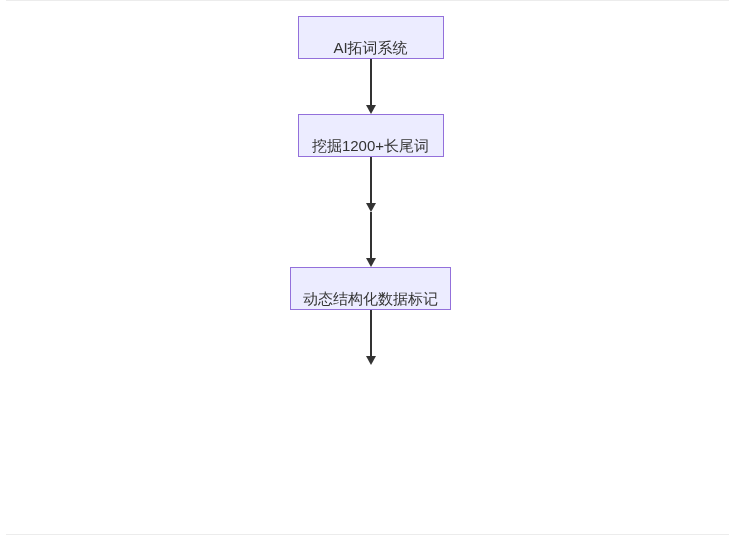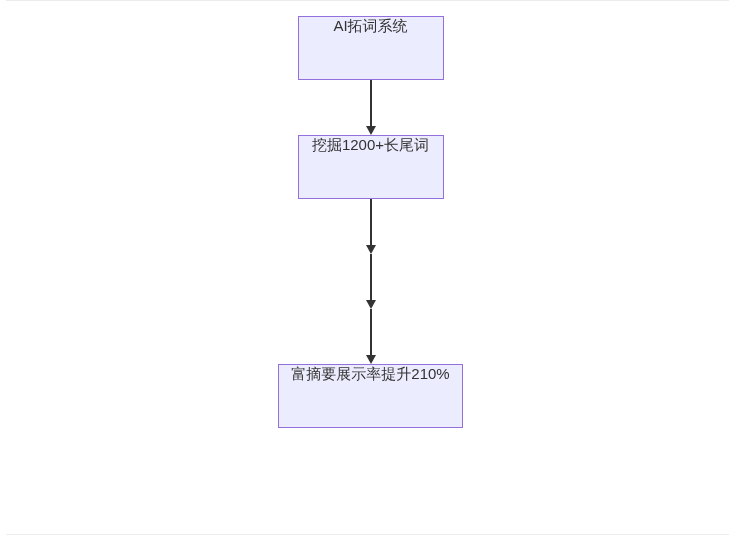--- a/index.html
+++ b/index.html
@@ -24,25 +24,25 @@
     align-items: center;
     padding-top: 15px;
     transform: translateX(6px);
   }
   .flow-node {
     box-sizing: border-box;
     background: var(--node_fill, #ECECFF);
     border: 1px solid var(--node_border, #9370DB);
     color: var(--node_text, #333333);
     font-size: 15px;
-    height: 64px;
+    height: 43px;
     min-width: 146px;
     padding: 0 12px;
     display: flex;
-    align-items: flex-start;
+    align-items: flex-end;
     justify-content: center;
     white-space: nowrap;
     flex: 0 0 auto;
   }
   .flow-arrow {
     display: flex;
     flex-direction: column;
     align-items: center;
     height: 55px;
     flex: 0 0 auto;
@@ -82,23 +82,23 @@
     <div class="shaft"></div>
     <div class="head"></div>
   </div>
 
 
   <div class="flow-arrow">
     <div class="shaft"></div>
     <div class="head"></div>
   </div>
 
+  <div class="flow-node">
+    <span>动态结构化数据标记</span>
+  </div>
 
   <div class="flow-arrow">
     <div class="shaft"></div>
     <div class="head"></div>
   </div>
 
-  <div class="flow-node">
-    <span>富摘要展示率提升210%</span>
-  </div>
 
 </div>
 
 </body></html>

